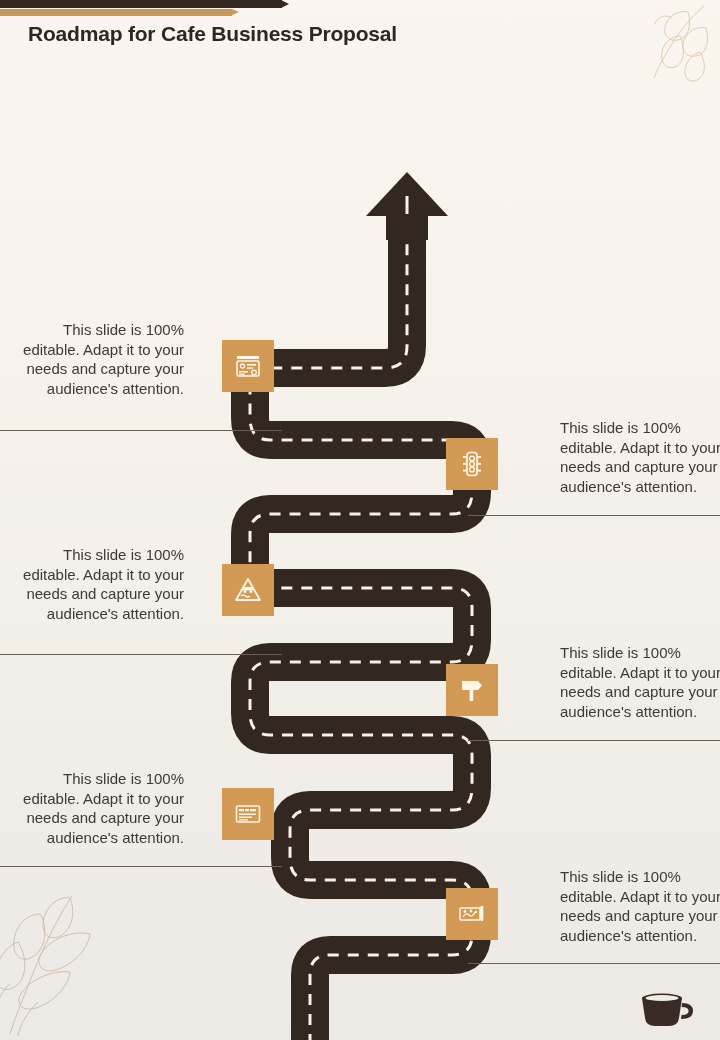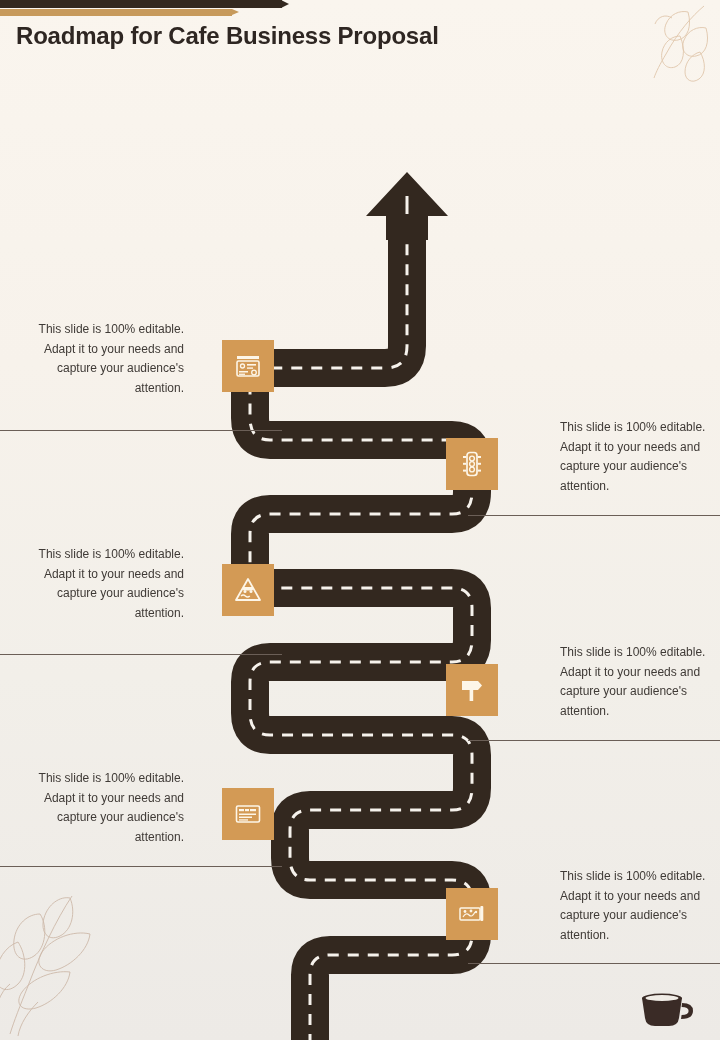--- a/index.html
+++ b/index.html
@@ -43,22 +43,22 @@
     right: -7px; top: 0;
     width: 0; height: 0;
     border-top: 3.5px solid transparent;
     border-bottom: 3.5px solid transparent;
     border-left: 7px solid #c79a5c;
   }
 
   
   .title {
     position: absolute;
-    left: 16px; top: 22px;
-    font-size: 24px;
+    left: 28px; top: 22px;
+    font-size: 21px;
     font-weight: bold;
     color: #2e2622;
     letter-spacing: -0.2px;
     white-space: nowrap;
   }
 
   
   .leaf-tr { position: absolute; right: 8px; top: 2px; }
   .leaf-bl { position: absolute; left: -6px; bottom: 0px; }
 
@@ -75,21 +75,21 @@
     position: absolute;
     height: 1px;
     background: #6b5f57;
   }
   .sep.left  { left: 0; width: 282px; }
   .sep.right { right: 0; width: 252px; }
 
   
   .txt {
     position: absolute;
-    font-size: 12px;
+    font-size: 15px;
     line-height: 19.6px;
     color: #3f3a36;
     width: 176px;
   }
   .txt.right-align { text-align: right; }
   .txt.left-align  { text-align: left; }
 
   
   .tile {
     position: absolute;

